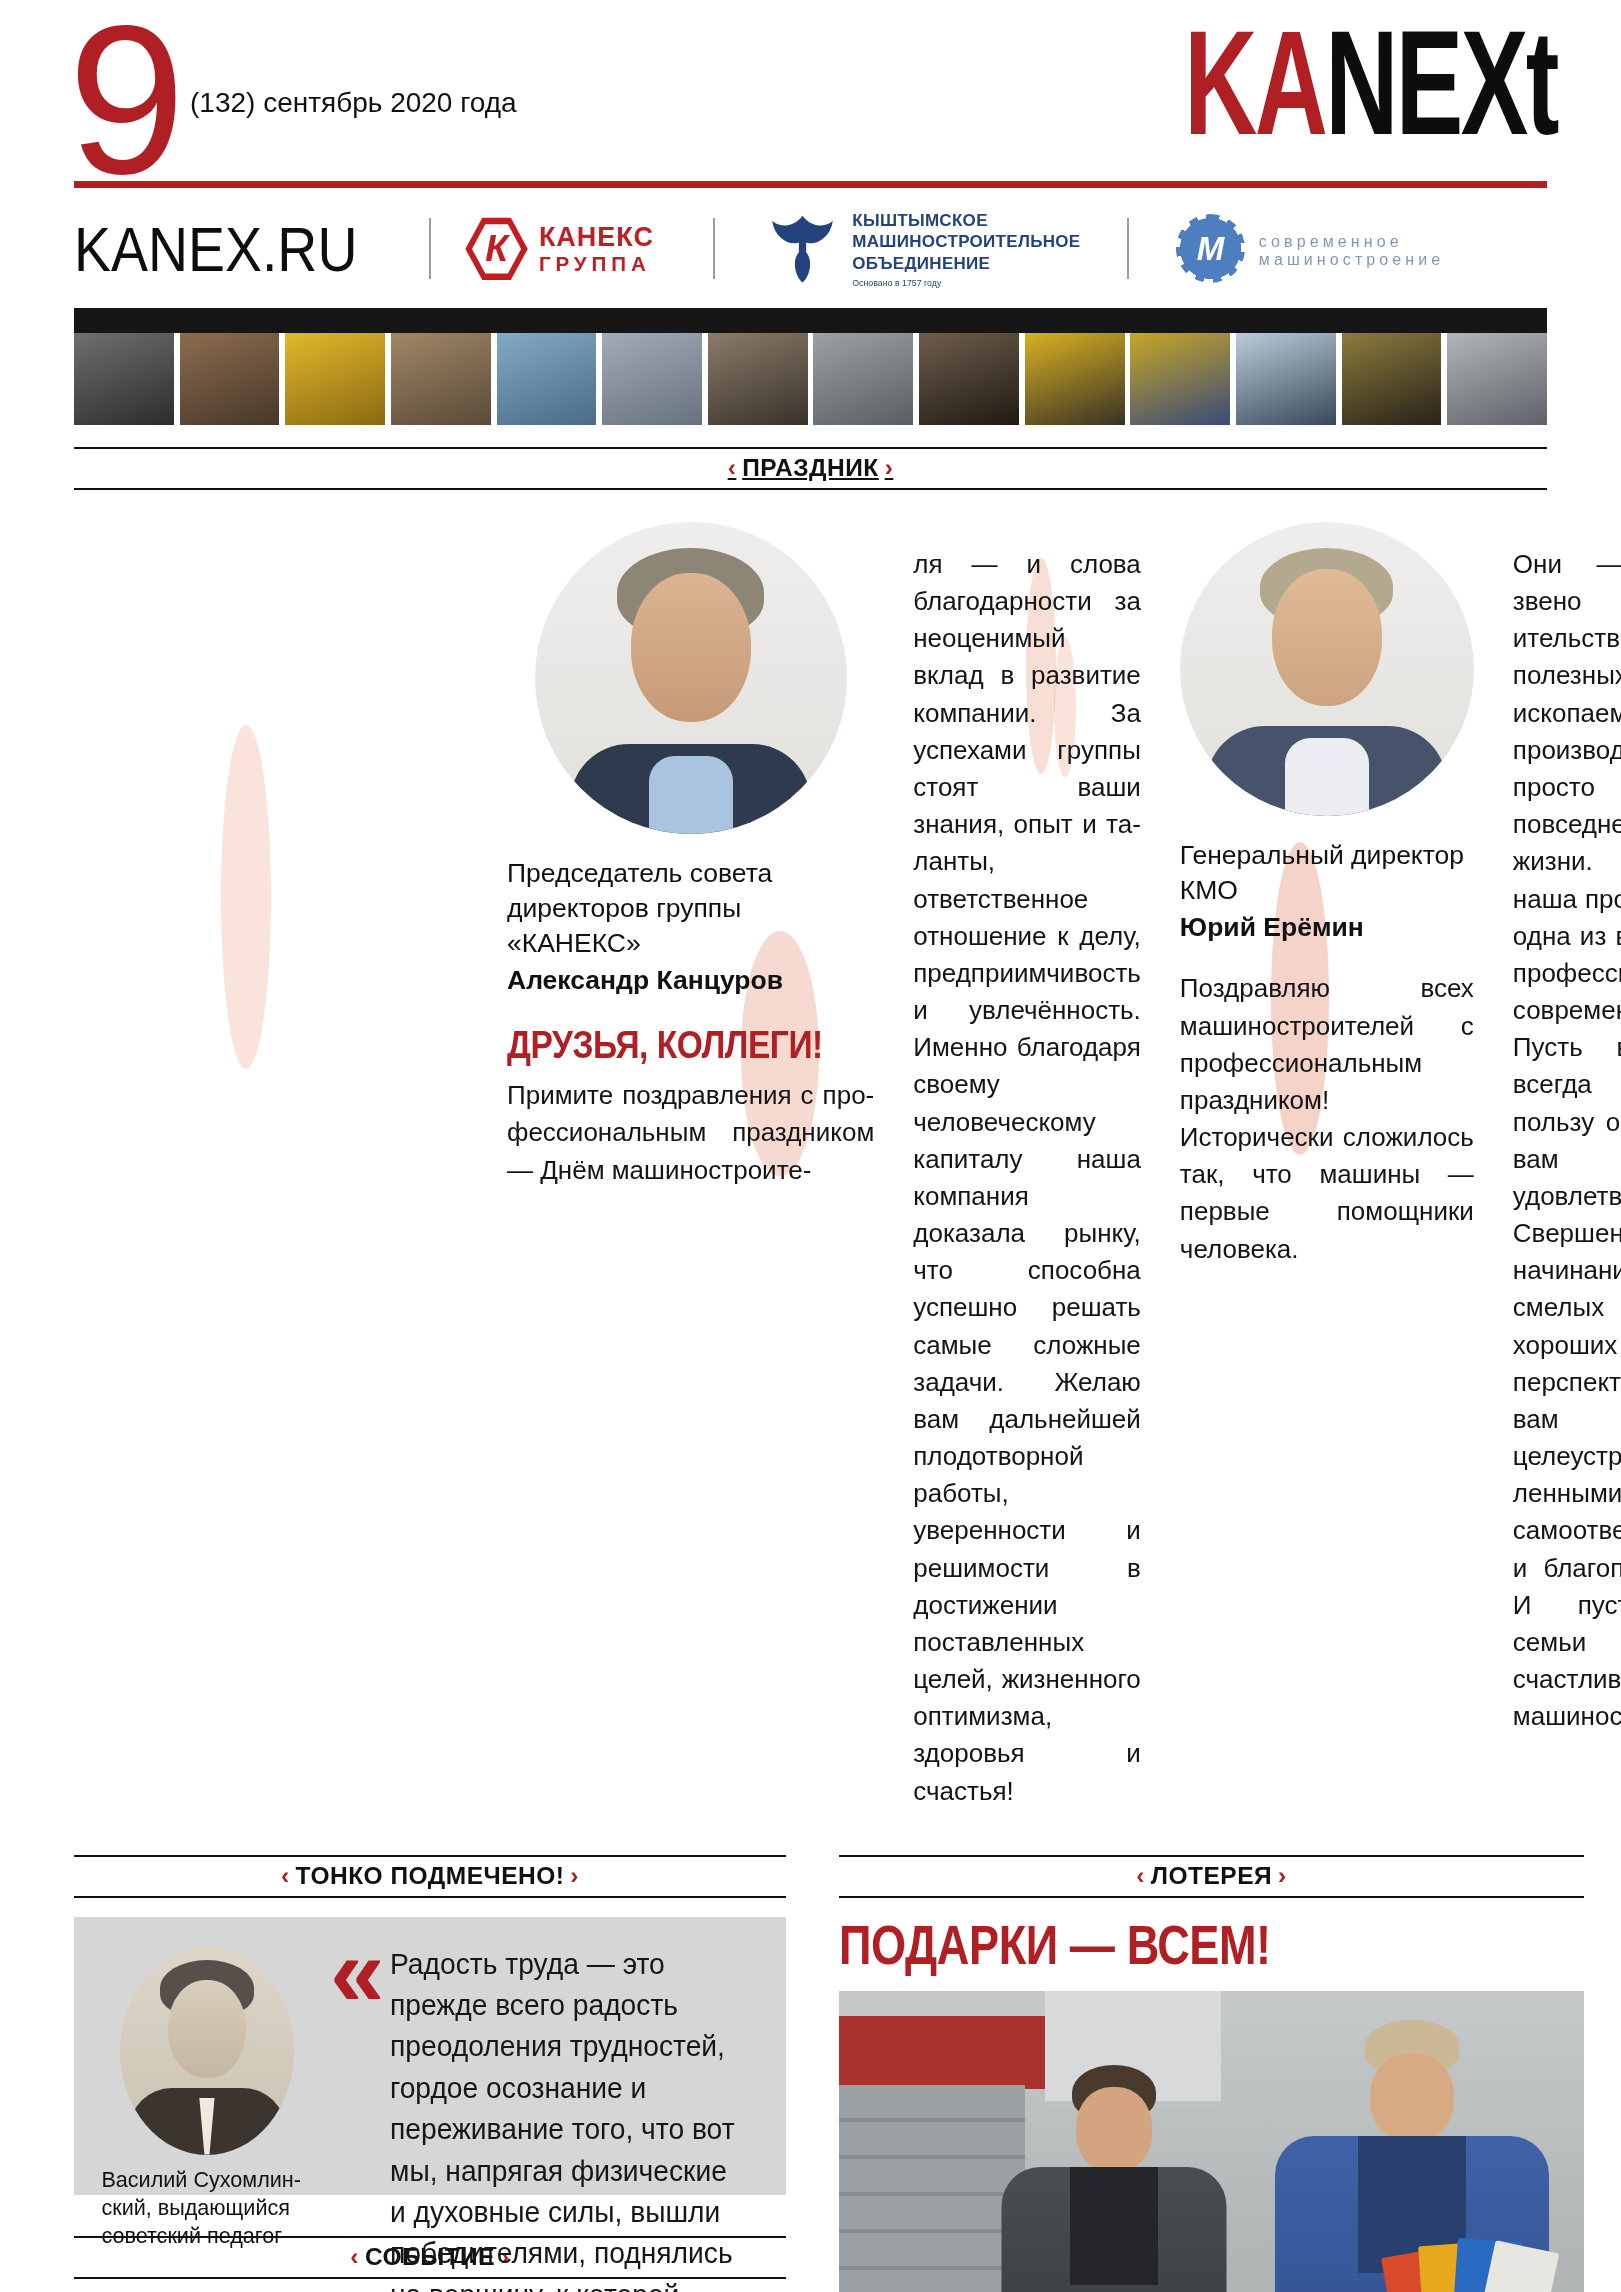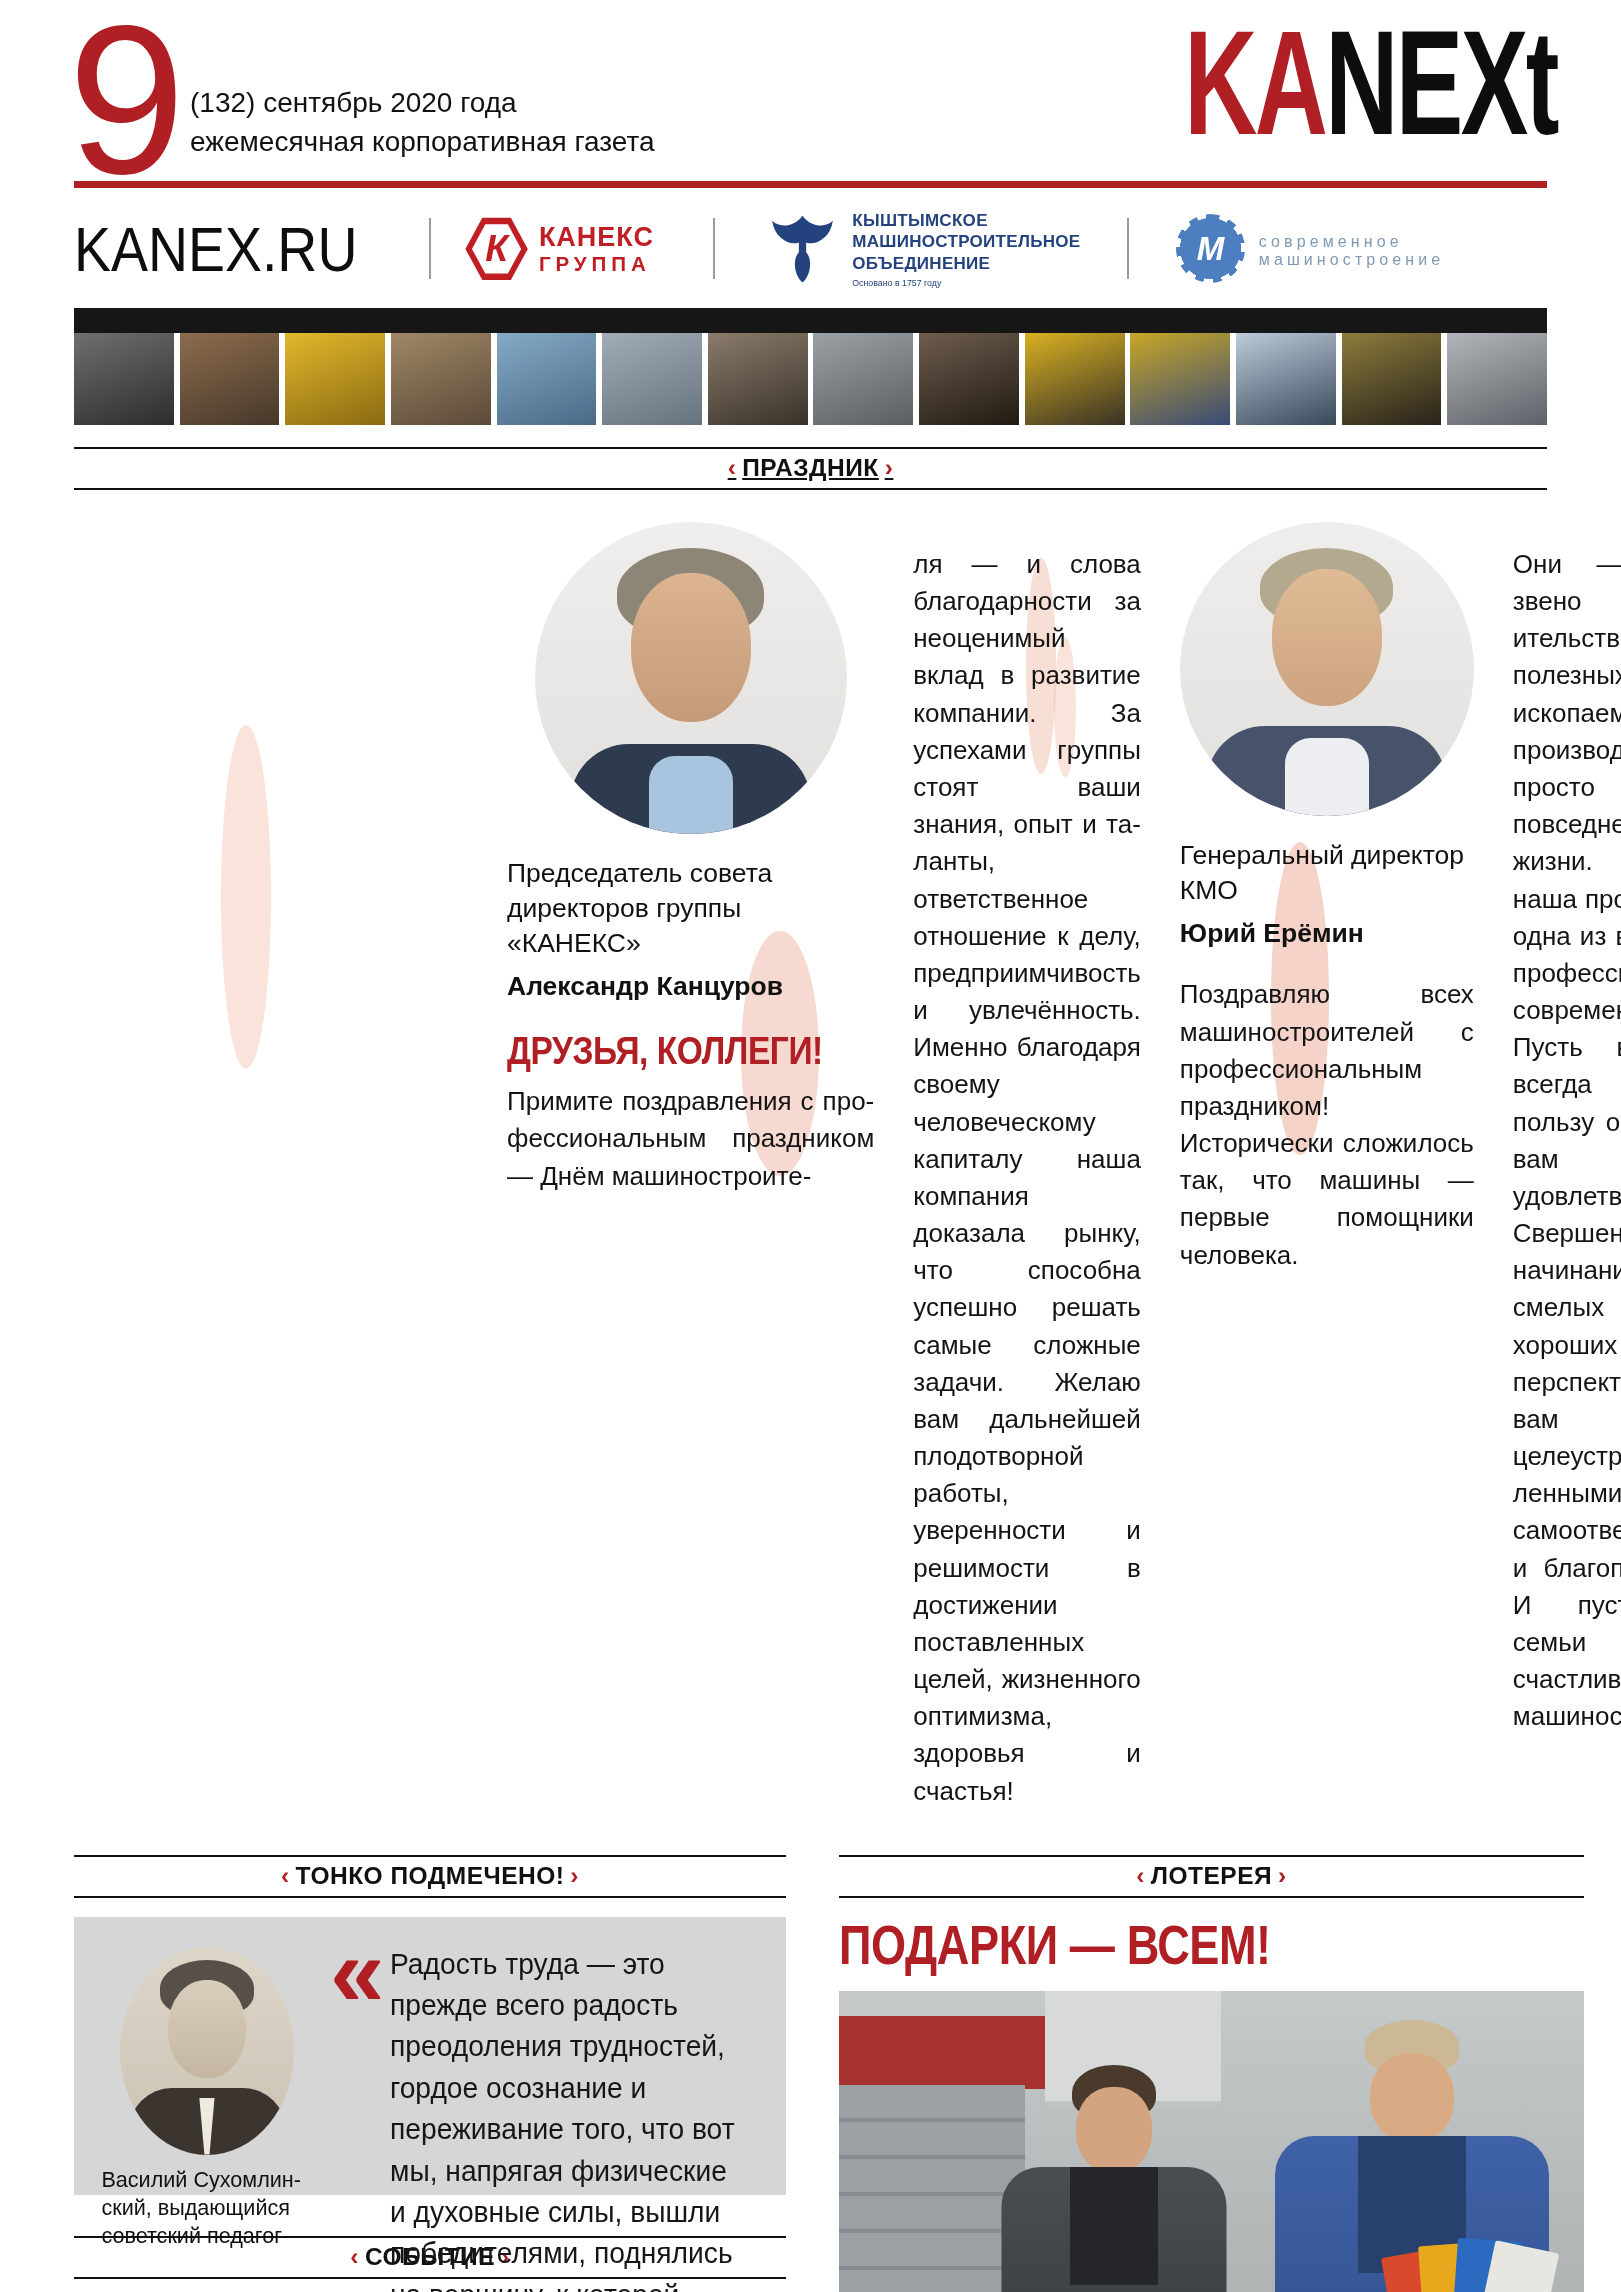--- a/index.html
+++ b/index.html
@@ -65,21 +65,21 @@
             background:linear-gradient(180deg,#efeeec 0%,#e2e0dd 100%);margin:3.9px auto 21.6px;}
   .portrait .hair{position:absolute;left:50%;top:25.5px;width:147px;height:90px;margin-left:-74px;
                   border-radius:50% 50% 42% 42%;}
   .portrait .face{position:absolute;left:50%;top:51px;width:120px;height:149px;margin-left:-60px;
                   border-radius:48%;}
   .portrait .body{position:absolute;left:50%;bottom:-37px;width:241px;height:127px;margin-left:-121px;
                   border-radius:59px 59px 0 0;}
   .portrait .shirt{position:absolute;left:50%;bottom:-19.6px;width:84px;height:98px;margin-left:-42px;
                    border-radius:25.5px 25.5px 0 0;}
   .pcap{font-size:26.5px;line-height:1.32;color:#111;}
-  .pcap .nm{font-weight:700;display:block;margin-top:8px;}
+  .pcap .nm{font-weight:700;display:block;margin-top:2px;}
   .subhead-red{color:#b01f24;font-weight:700;font-size:39px;letter-spacing:-0.5px;
                transform:scaleX(0.86);transform-origin:left center;white-space:nowrap;
                margin:25.5px 0 9.8px;}
   .body-txt{font-size:26px;line-height:1.43;text-align:justify;color:#141414;}
   .col-pad-top{padding-top:27.4px;}
 
   
   .midgrid{display:flex;gap:53px;margin-top:45px;align-items:flex-start;}
   .mleft{width:712px;flex:none;}
   .mright{width:745px;flex:none;}
@@ -124,21 +124,20 @@
 </head>
 <body>
 
 <div class="page">
   <div class="content">
 
     <div class="masthead">
       <div class="issue-no">9</div>
       <div class="issue-info">
         <div>(132) сентябрь 2020 года</div>
-        <div>ежемесячная корпоративная газета</div>
       </div>
       <div class="brandmark"><span class="ka">KA</span><span class="next">NEXt</span></div>
       <div class="masthead-rule"></div>
     </div>
 
     <div class="logos">
       <div class="site-name">KANEX.RU</div>
       <div class="logo-div"></div>
       <div class="kaneks">
         <div class="hex">

